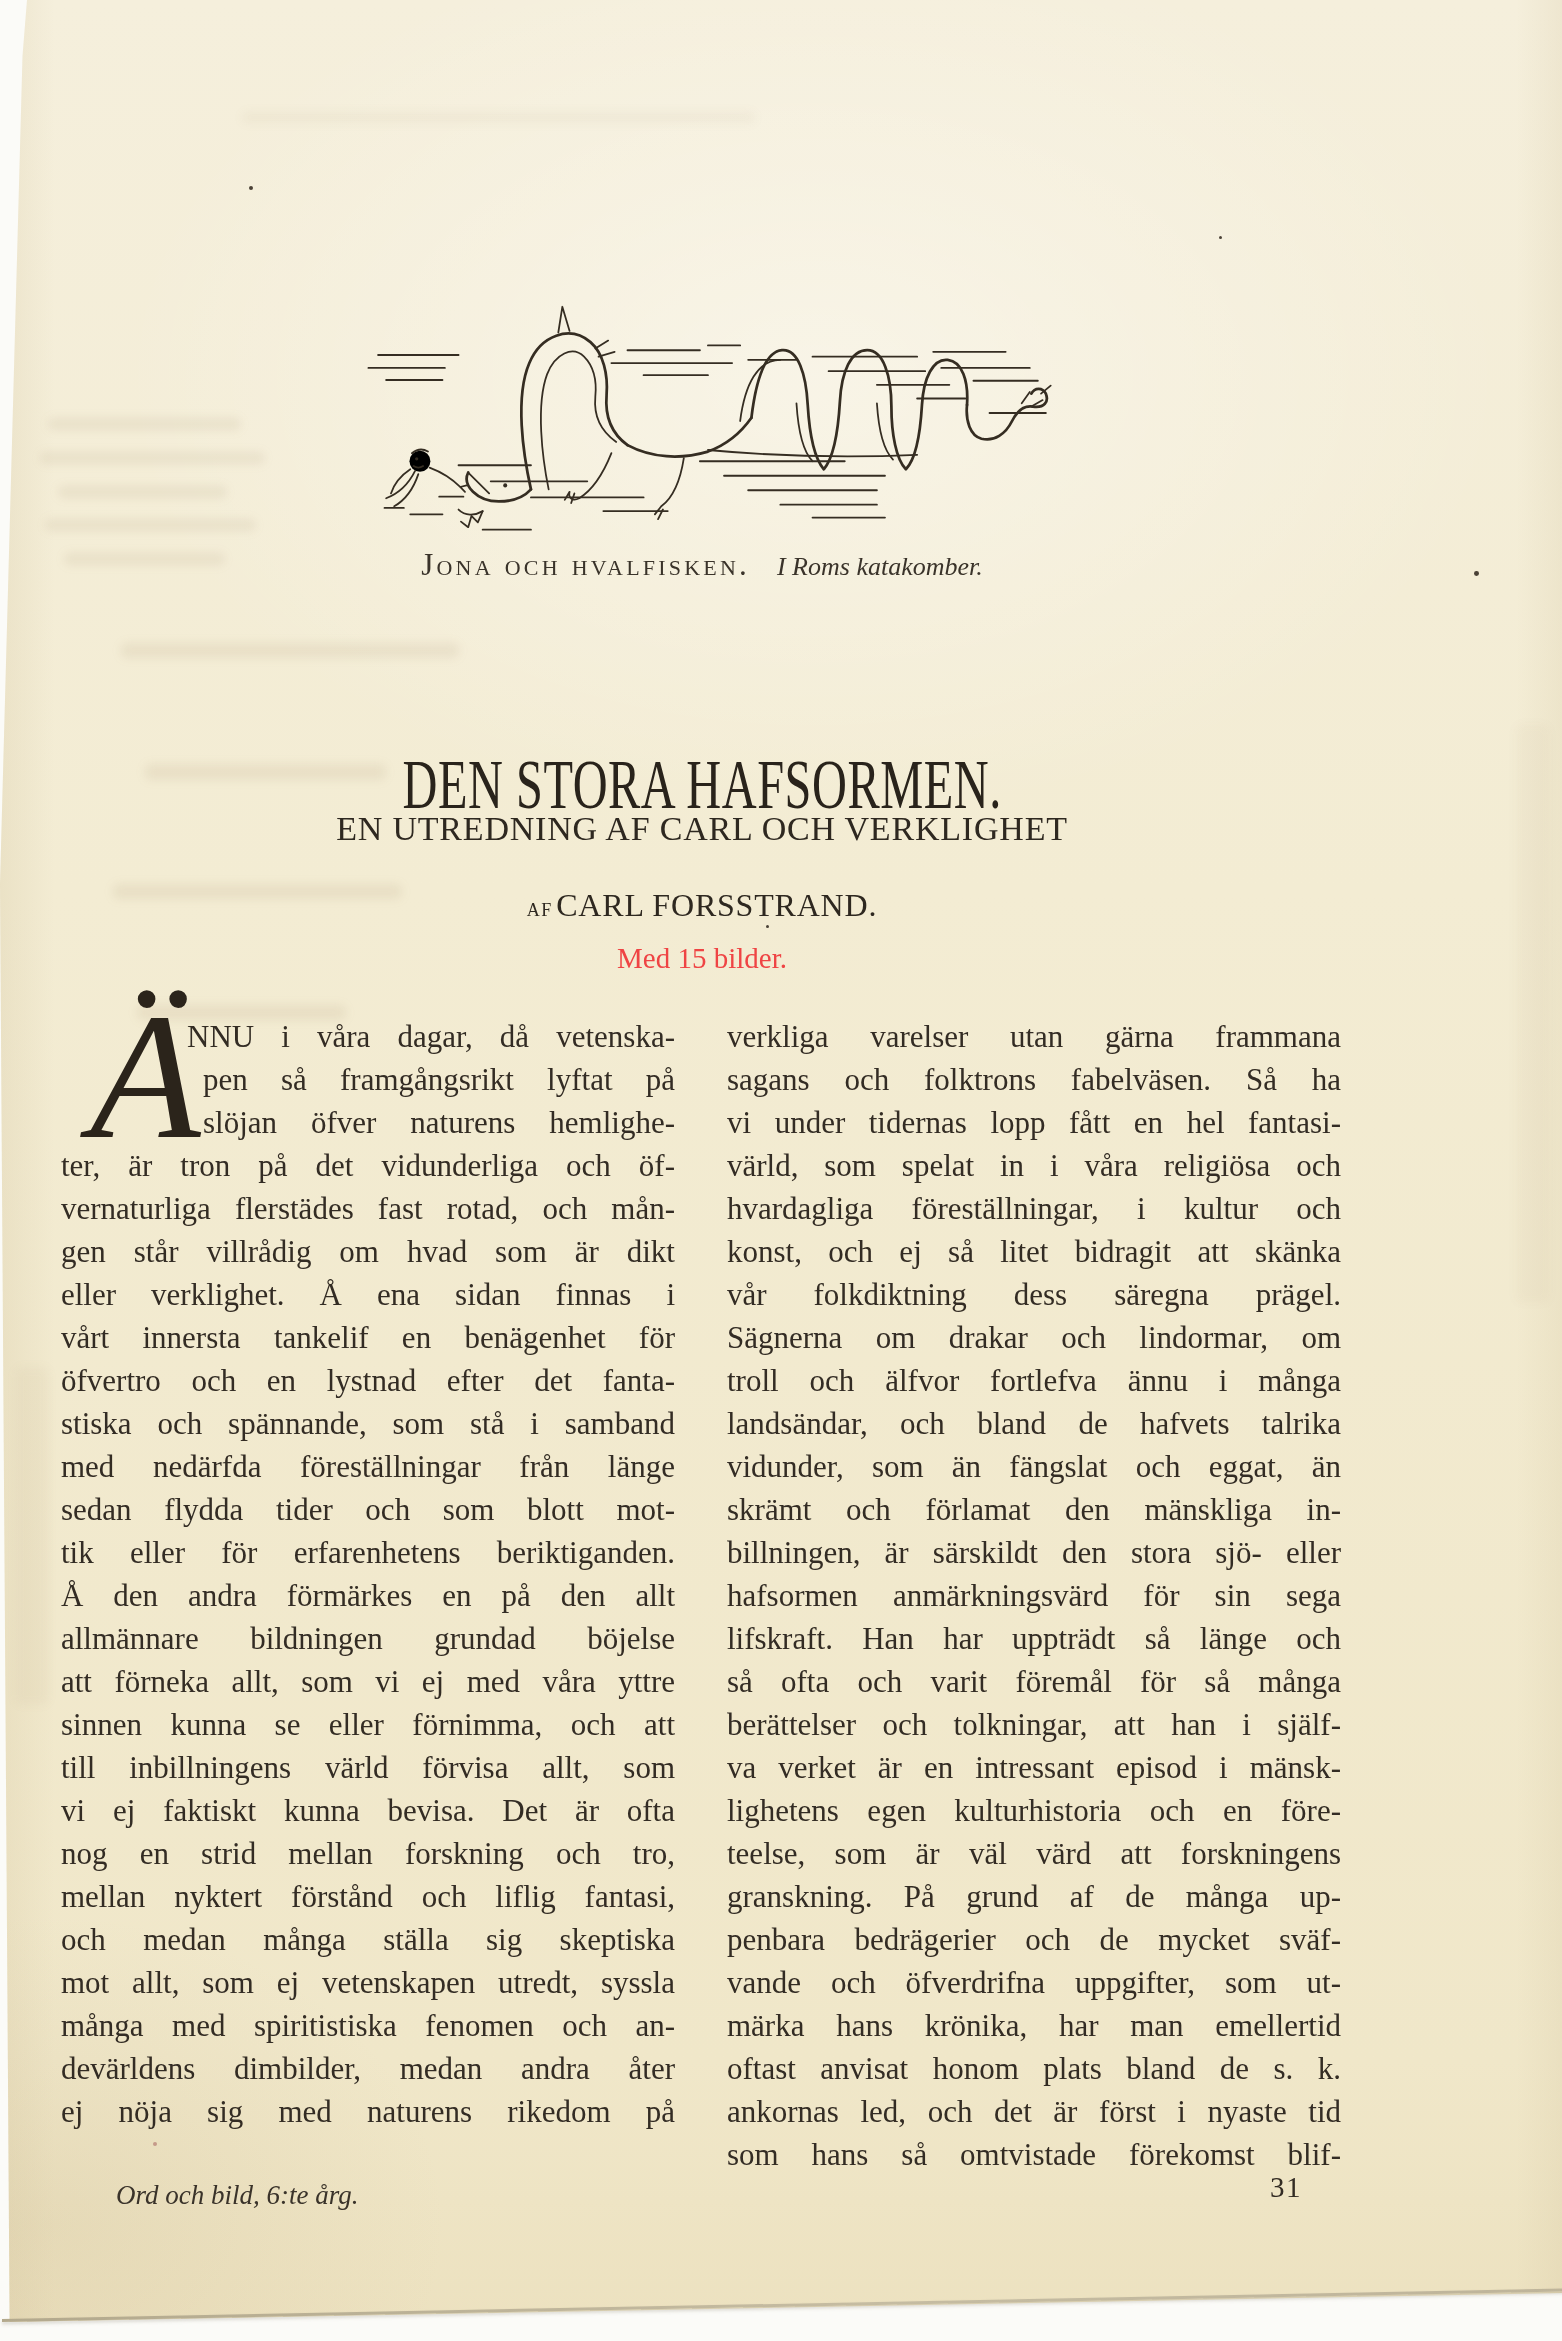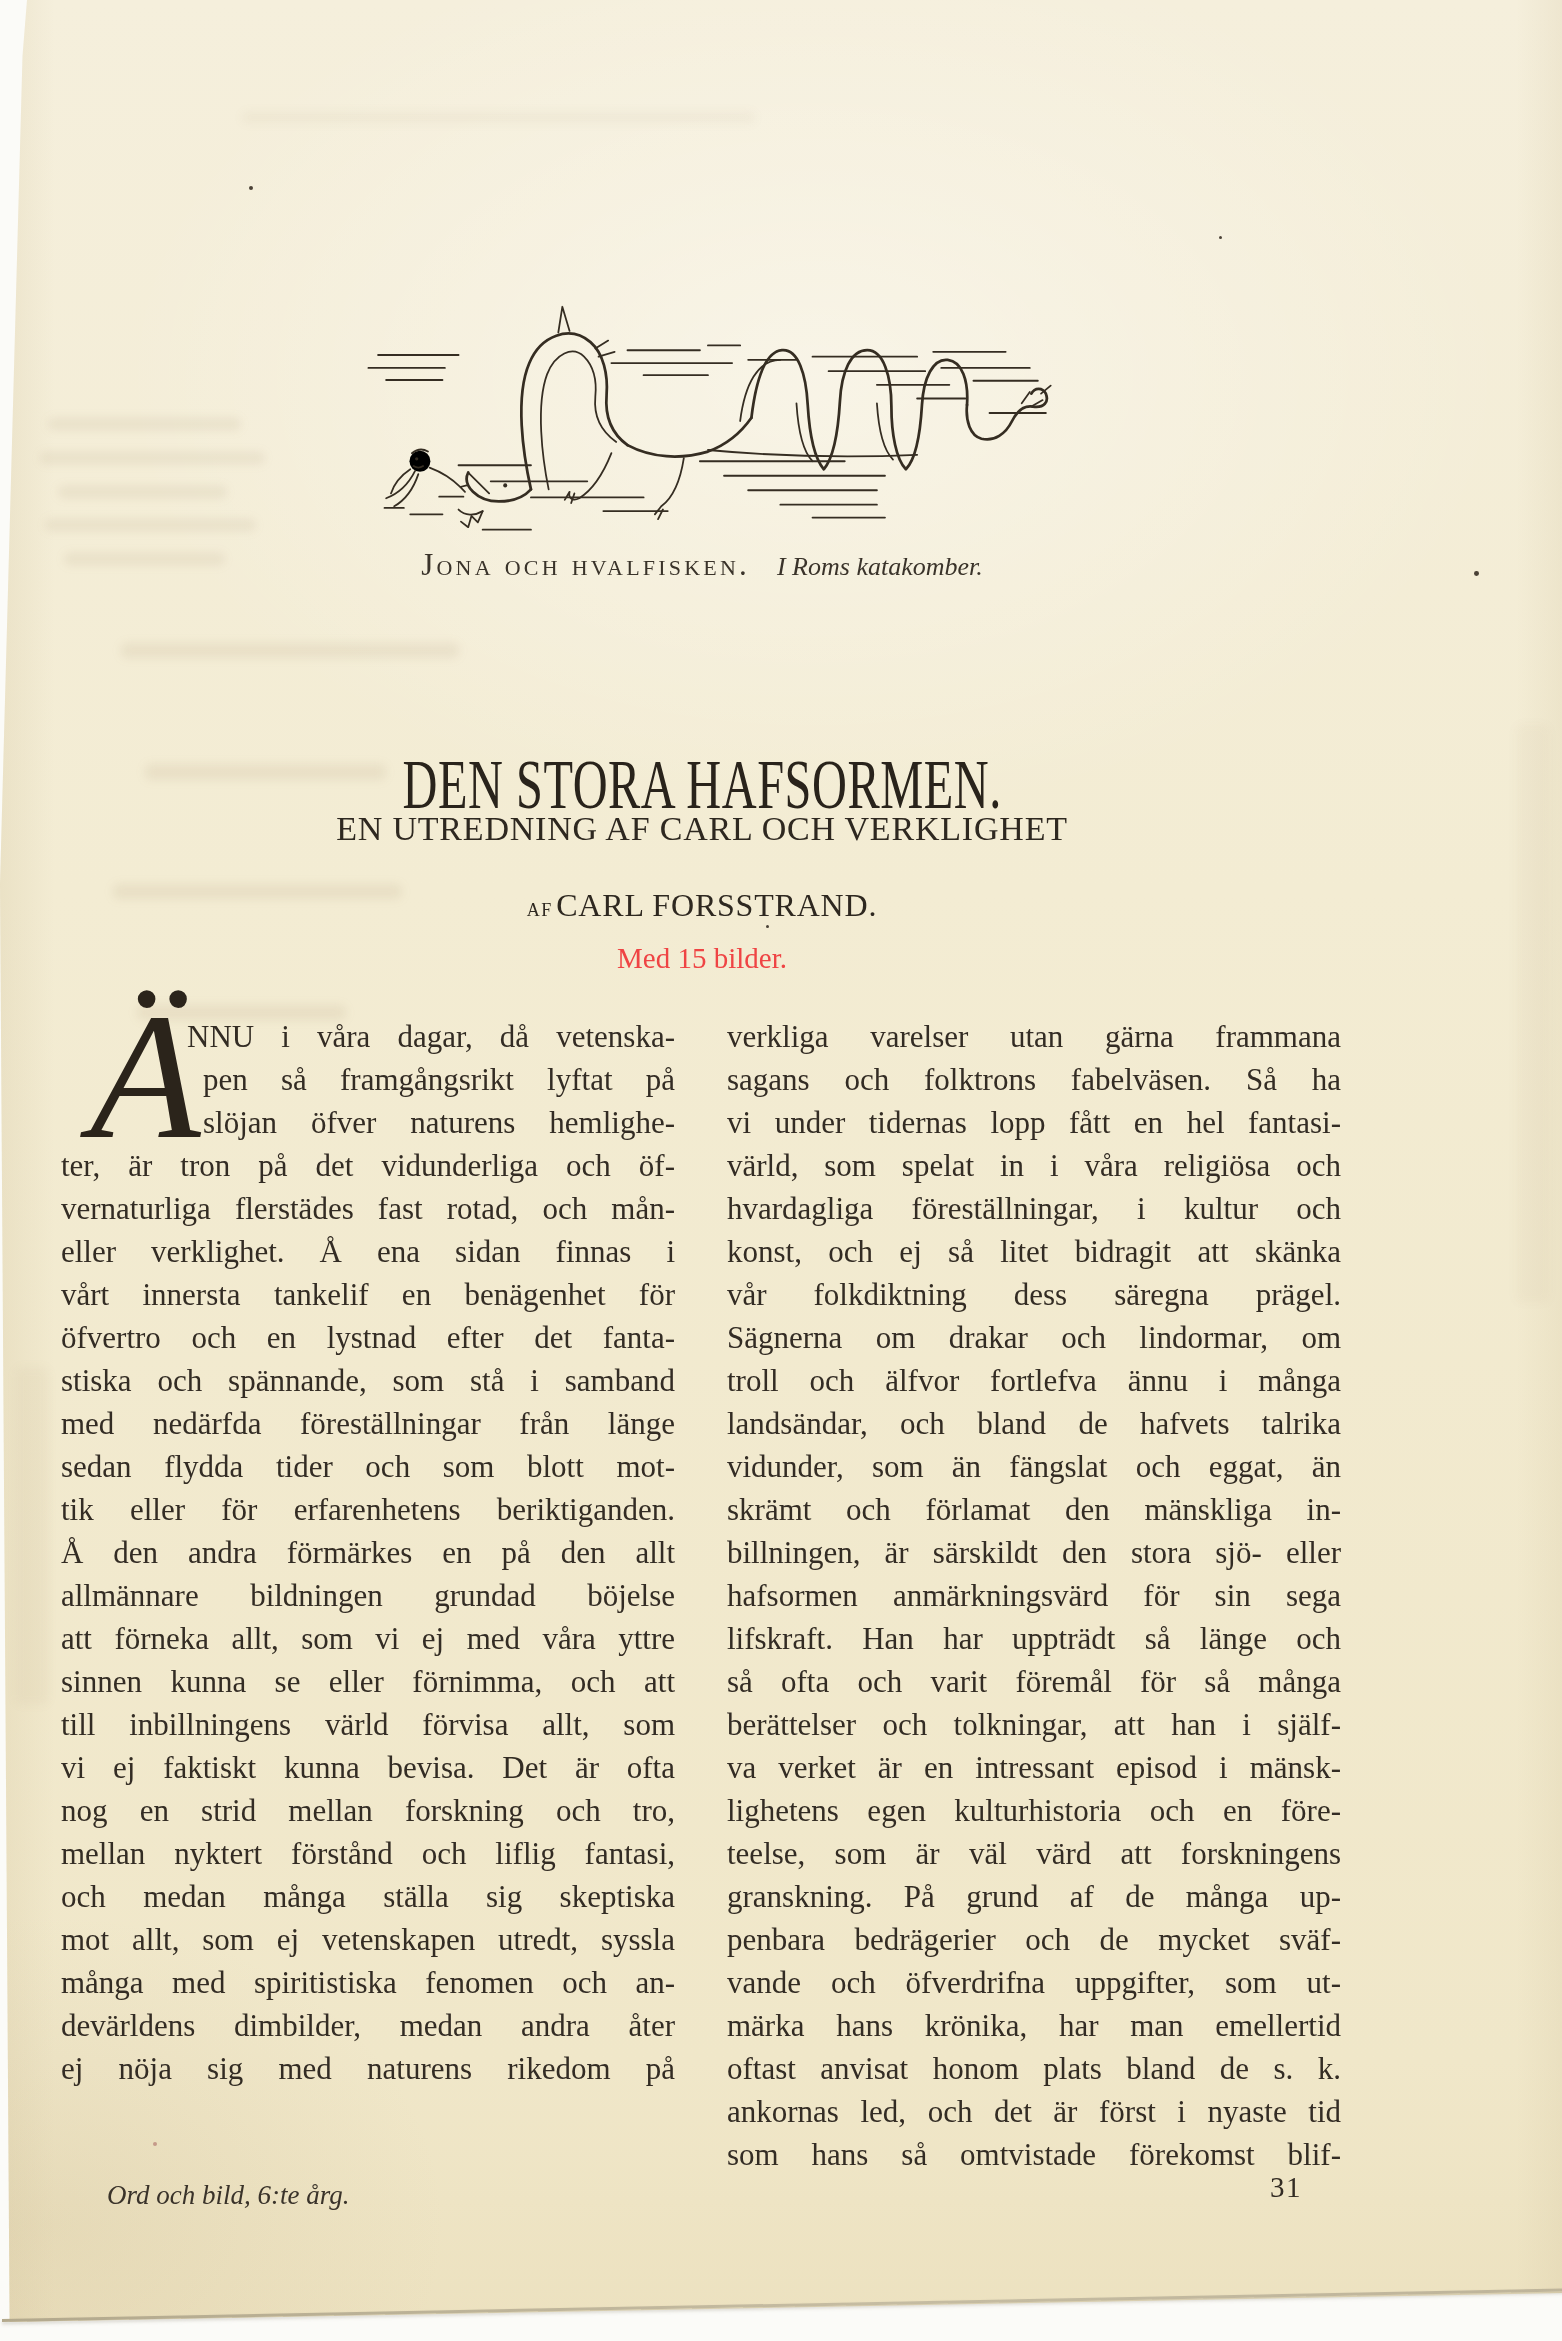--- a/index.html
+++ b/index.html
@@ -62,21 +62,21 @@
     overflow:visible;
   }
   .col-left .lines .line:nth-child(1){padding-left:126px;}
   .col-left .lines .line:nth-child(2),
   .col-left .lines .line:nth-child(3){padding-left:142px;}
   .dropcap{
     position:absolute;left:29px;top:-29px;
     font-size:181px;line-height:1;font-style:italic;color:#2b241b;
   }
   
-  .footer{position:absolute;left:107px;top:2180px;font-style:italic;font-size:27px;color:#3a332a;}
+  .footer{position:absolute;left:116px;top:2180px;font-style:italic;font-size:27px;color:#3a332a;}
   .pagenum{position:absolute;left:1270px;top:2171px;font-size:29px;letter-spacing:1.6px;color:#332c24;}
 </style>
 </head>
 <body>
 
 <div class="canvas">
   <div class="paper"></div>
 
   <div class="bleed" style="left:241px;top:111px;width:515px;height:13px;opacity:.55;"></div>
   <div class="bleed" style="left:48px;top:418px;width:193px;height:12px;"></div>
@@ -149,20 +149,21 @@
 
   <div class="columns">
     <div class="col col-left">
       <span class="dropcap">Ä</span>
       <div class="lines">
           <div class="line">NNU i våra dagar, då vetenska-</div>
           <div class="line">pen så framgångsrikt lyftat på</div>
           <div class="line">slöjan öfver naturens hemlighe-</div>
           <div class="line">ter, är tron på det vidunderliga och öf-</div>
           <div class="line">vernaturliga flerstädes fast rotad, och mån-</div>
+          <div class="line">gen står villrådig om hvad som är dikt</div>
           <div class="line">eller verklighet.  Å ena sidan finnas i</div>
           <div class="line">vårt innersta tankelif en benägenhet för</div>
           <div class="line">öfvertro och en lystnad efter det fanta-</div>
           <div class="line">stiska och spännande, som stå i samband</div>
           <div class="line">med nedärfda föreställningar från länge</div>
           <div class="line">sedan flydda tider och som blott mot-</div>
           <div class="line">tik eller för erfarenhetens beriktiganden.</div>
           <div class="line">Å den andra förmärkes en på den allt</div>
           <div class="line">allmännare bildningen grundad böjelse</div>
           <div class="line">att förneka allt, som vi ej med våra yttre</div>

